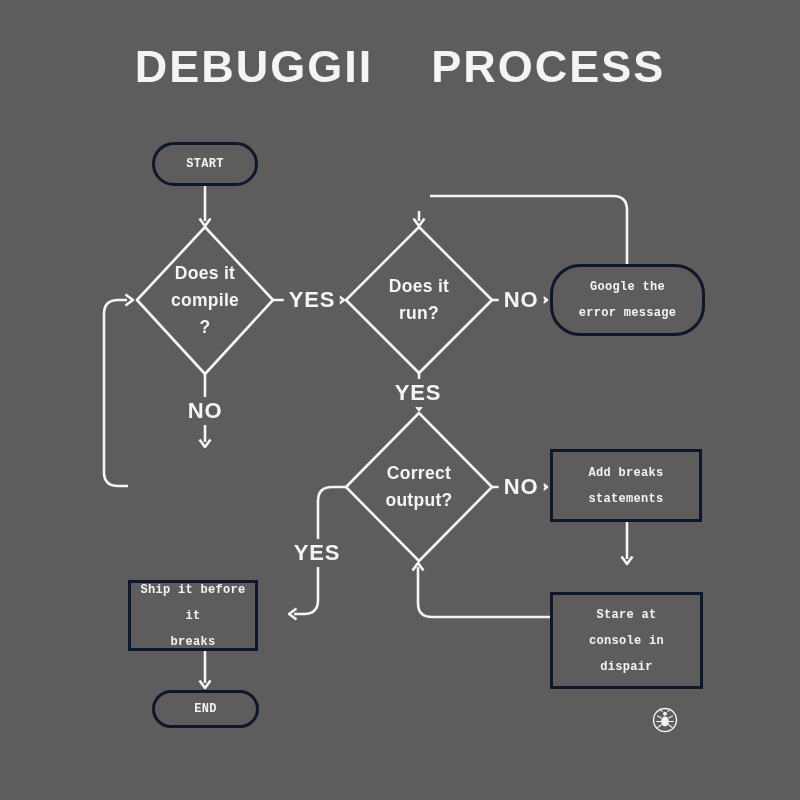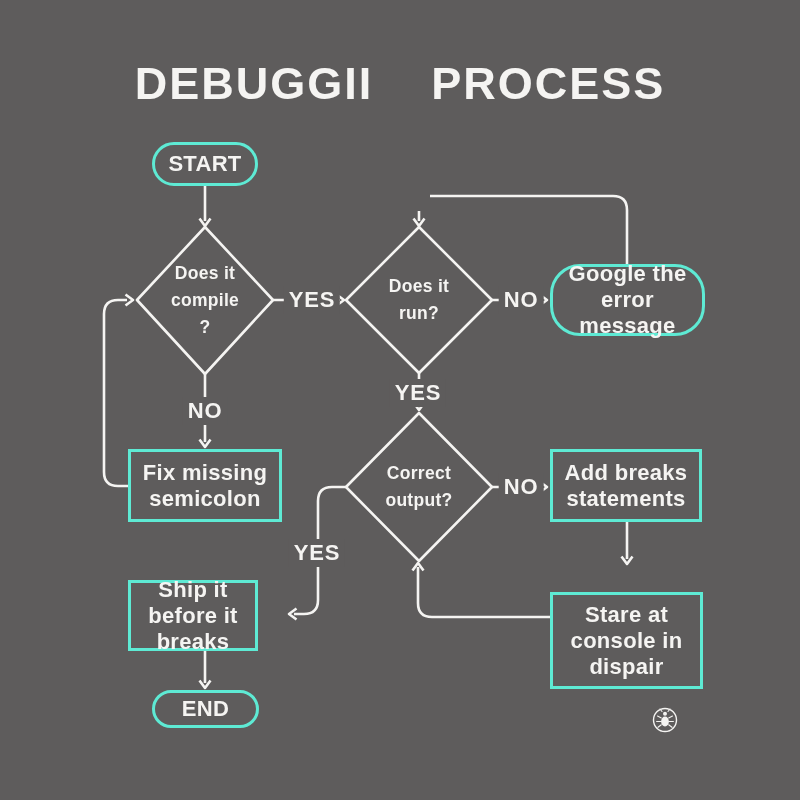--- a/index.html
+++ b/index.html
@@ -6,29 +6,30 @@
   .canvas{
     position:relative;
     width:800px;height:800px;
     background:#5e5c5c;
     font-family:"Liberation Sans", sans-serif;
     overflow:hidden;
   }
   .title{
     position:absolute;left:0;top:36px;width:800px;height:62px;
     display:flex;align-items:center;justify-content:center;gap:58px;
-    color:#f5f4f2;font-size:45px;font-weight:bold;letter-spacing:2px;margin-top:17px;
+    color:#f5f4f2;font-size:45px;font-weight:bold;letter-spacing:2px;
   }
   svg.layer{position:absolute;left:0;top:0;}
   .node{
     position:absolute;box-sizing:border-box;
-    border:3px solid #5eead4;color:#f5f4f2;
+    border:3px solid #0f172a;color:#f5f4f2;
     display:flex;flex-direction:column;align-items:center;justify-content:center;
-    font-weight:bold;font-size:22px;line-height:26px;text-align:center;
+    font-weight:bold;font-size:12px;line-height:26px;text-align:center;
     letter-spacing:0.3px;
+    font-family:Liberation Mono, monospace;
   }
   .stadium{border-radius:24px;}
   .dtext{
     position:absolute;border:none;background:transparent;
     display:flex;flex-direction:column;align-items:center;justify-content:center;
     color:#f5f4f2;font-weight:bold;font-size:17.5px;line-height:27px;
     text-align:center;letter-spacing:0.3px;
   }
   .elabel{
     position:absolute;transform:translate(-50%,-50%);
@@ -127,24 +128,20 @@
   </div>
   <div class="dtext" style="left:354px;top:460px;width:130px;height:54px;align-items:center;">
     <div>Correct</div>
     <div>output?</div>
   </div>
 
   <div class="node" style="left:550px;top:264px;width:155px;height:72px;border-radius:30px;">
     <div>Google the</div>
     <div>error message</div>
   </div>
-  <div class="node" style="left:128px;top:449px;width:154px;height:73px;">
-    <div>Fix missing</div>
-    <div>semicolon</div>
-  </div>
   <div class="node" style="left:550px;top:449px;width:152px;height:73px;">
     <div>Add breaks</div>
     <div>statements</div>
   </div>
   <div class="node" style="left:550px;top:592px;width:153px;height:97px;">
     <div>Stare at</div>
     <div>console in</div>
     <div>dispair</div>
   </div>
   <div class="node" style="left:128px;top:580px;width:130px;height:71px;">

